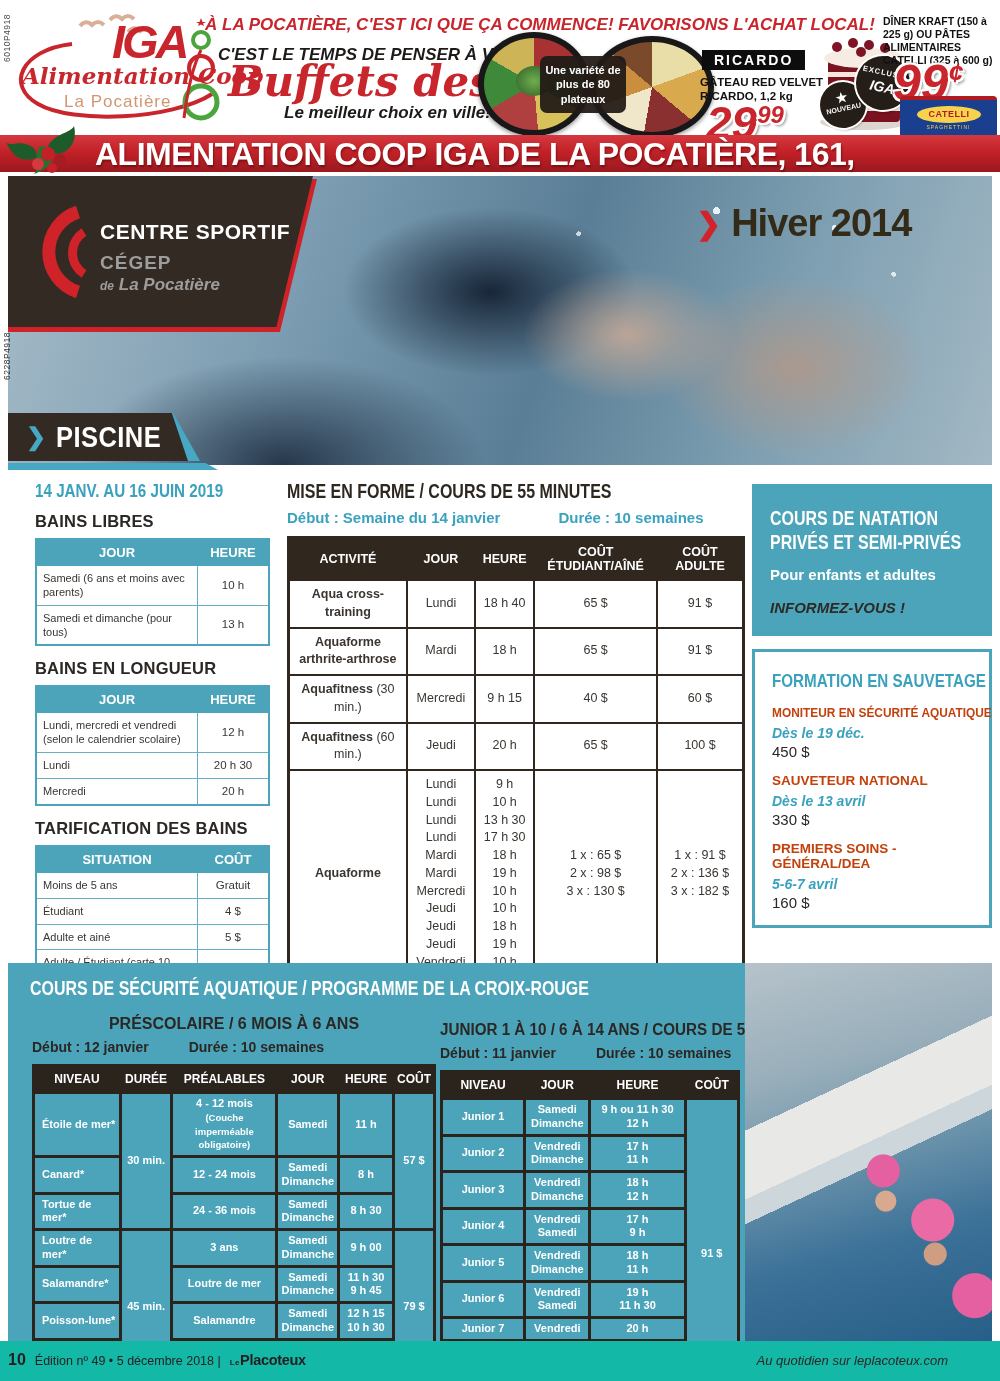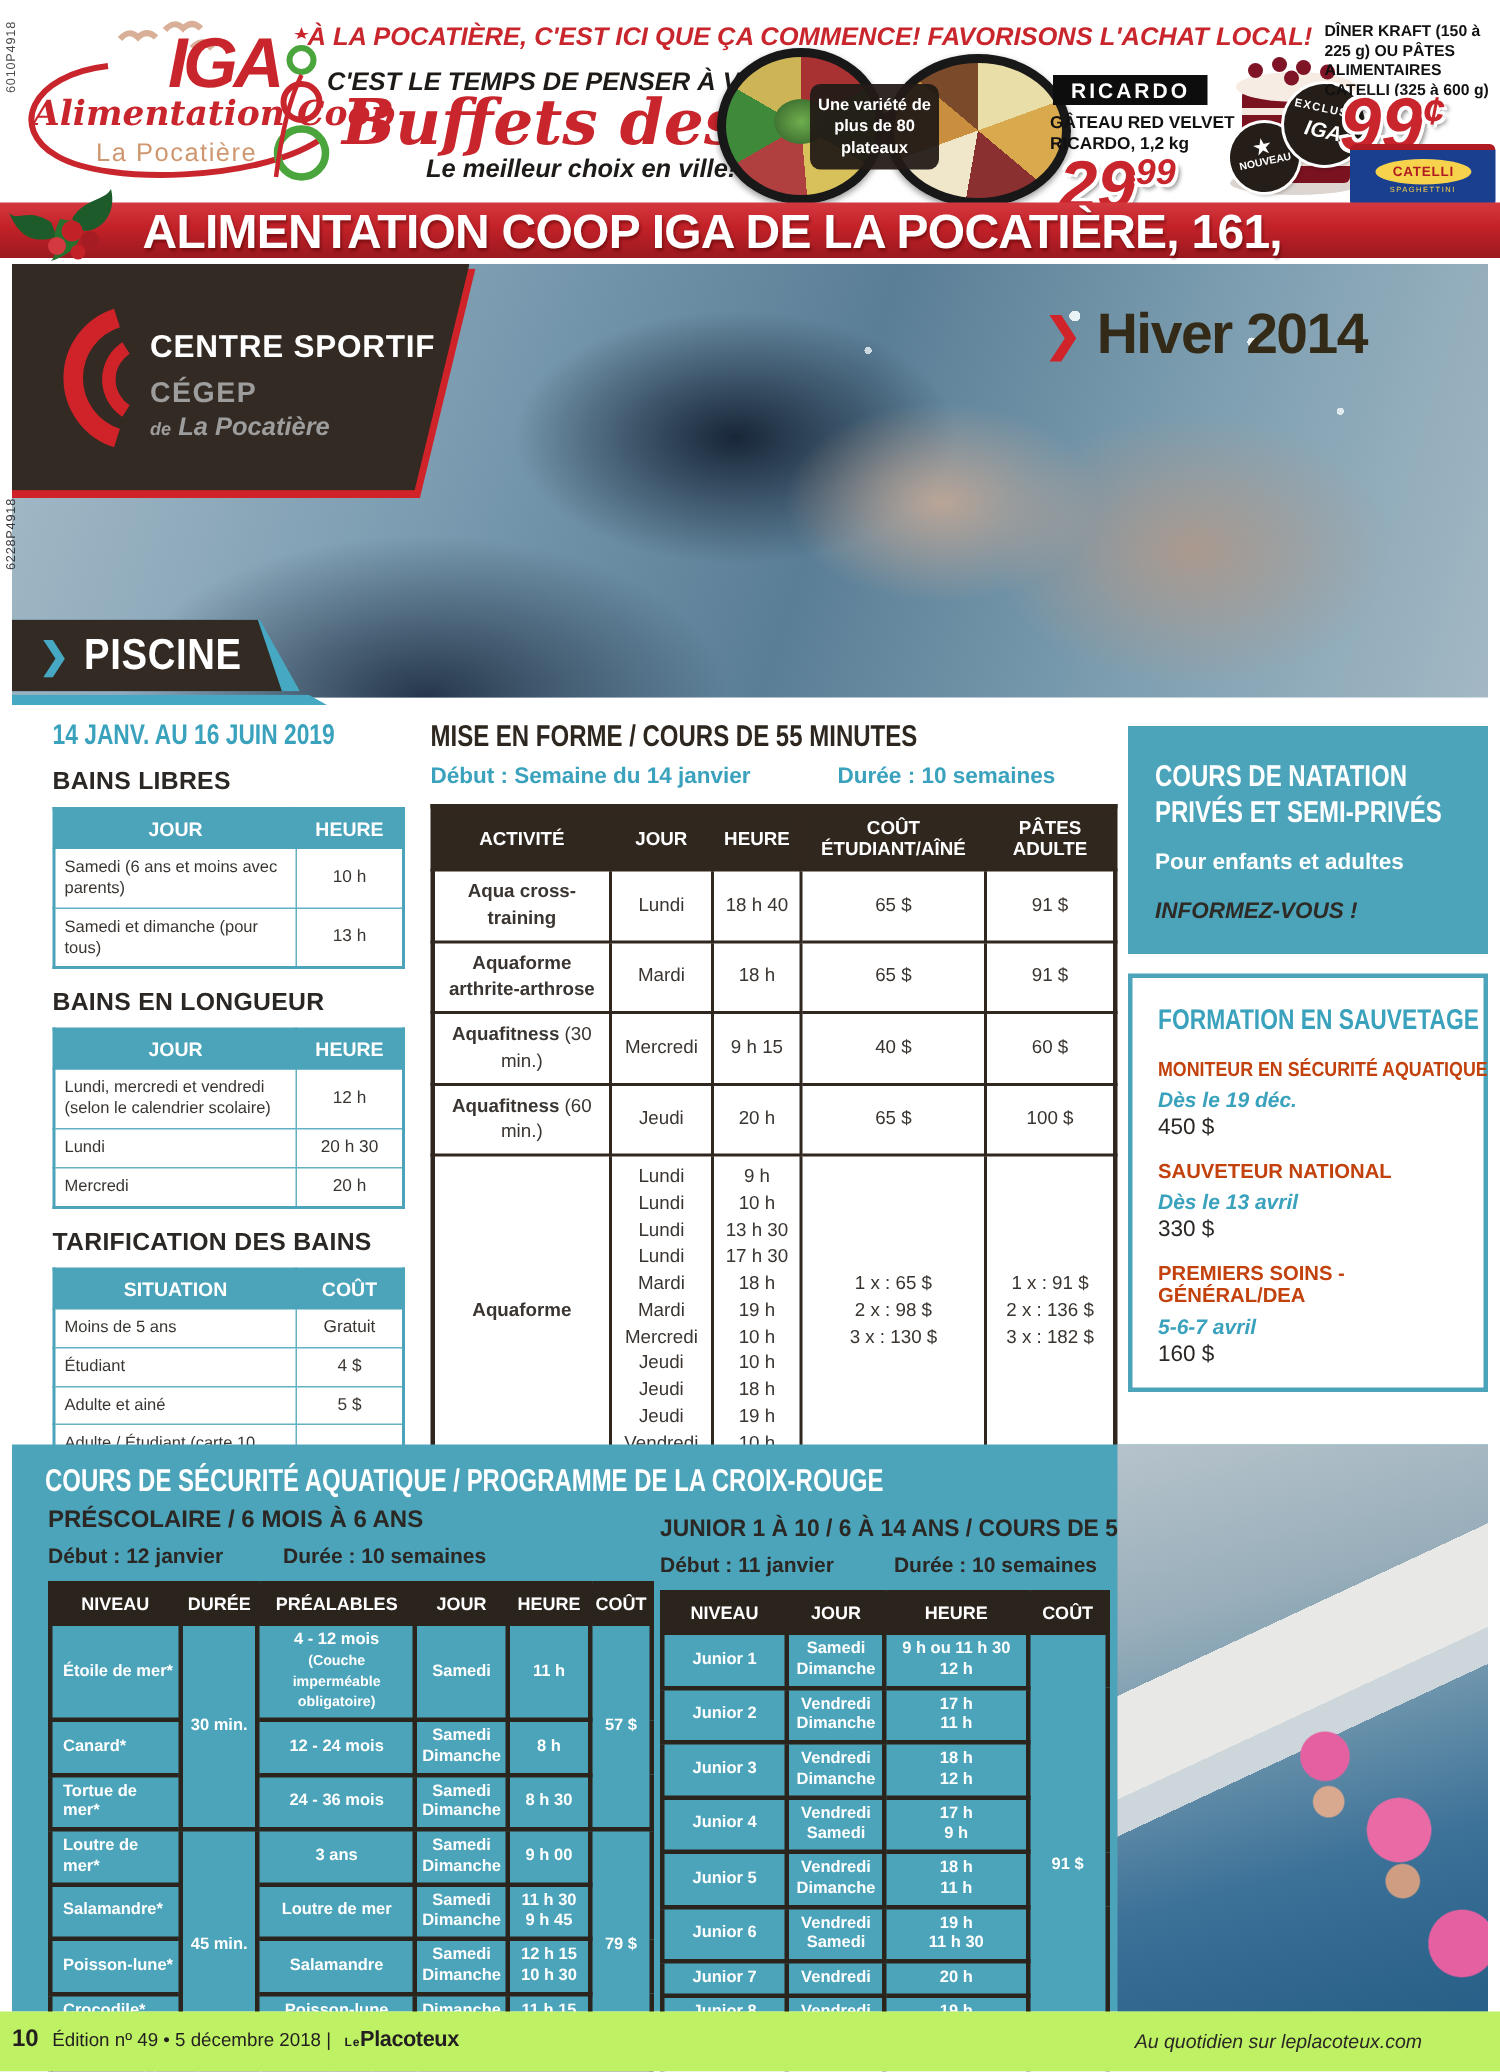--- a/index.html
+++ b/index.html
@@ -134,21 +134,21 @@
   .nat-info{color:#2e2a26;font-size:15px;font-weight:900;font-style:italic;margin-top:16px;}
   .formation{border:3px solid #4ba4b9;margin-top:13px;padding:18px 17px 14px 17px;box-sizing:border-box;background:#fff;}
   .f-title{color:#3aa2bd;font-size:19px;font-weight:900;margin-bottom:4px;}
   .f-item-title{font-size:13.5px;font-weight:900;color:#c2410c;margin-top:13px;}
   .f-date{color:#3aa2bd;font-size:14px;font-weight:bold;font-style:italic;margin-top:5px;}
   .f-price{font-size:15px;color:#2b2724;margin-top:2px;}
 
   
   .bottom{left:8px;top:963px;width:984px;height:378px;background:#4ba4b9;}
   .b-title{position:absolute;left:22px;top:13px;color:#fff;font-size:21px;font-weight:900;}
-  .b-h2{font-size:16px;font-weight:900;color:#2b2724;margin:0 0 6px 0;}
+  .b-h2{font-size:16px;font-weight:900;color:#2b2724;margin:10px 0 6px 0;text-align:center;}
   .b-meta{font-size:14px;font-weight:900;color:#2b2724;margin-bottom:9px;}
   .b-meta .gap{display:inline-block;width:40px;}
   .presblock{position:absolute;left:24px;top:42px;width:404px;}
   .juniorblock{position:absolute;left:432px;top:48px;width:300px;}
   .btable{width:100%;border-collapse:collapse;border:3px solid #2b241d;color:#fff;}
   .btable th{background:#2b241d;color:#fff;font-size:12px;padding:5px 2px;border:3px solid #2b241d;}
   .btable td{border:3px solid #2b241d;font-size:11px;font-weight:bold;padding:3px 3px;text-align:center;
              line-height:1.25;vertical-align:middle;color:#fff;}
   .ptable th:nth-child(1){width:22%}.ptable th:nth-child(2){width:13%}.ptable th:nth-child(3){width:27%}
   .ptable th:nth-child(4){width:15%}.ptable th:nth-child(5){width:14%}.ptable th:nth-child(6){width:9%}
@@ -161,21 +161,21 @@
   .pool-photo{position:absolute;right:0;top:0;width:247px;height:378px;background:
     radial-gradient(circle at 56% 55%,#e560a0 0 16px,transparent 17px),
     radial-gradient(circle at 57% 63%,#d8a98e 0 10px,transparent 11px),
     radial-gradient(circle at 76% 68%,#ea6aa6 0 21px,transparent 22px),
     radial-gradient(circle at 77% 77%,#cf9d82 0 11px,transparent 12px),
     radial-gradient(circle at 93% 88%,#e560a0 0 22px,transparent 23px),
     linear-gradient(155deg,transparent 34%,#e8e8e6 34% 48%,#cdd6da 48% 53%,transparent 53%),
     linear-gradient(165deg,#b6c3cb 0%,#98aeba 28%,#6b93ab 50%,#3c7198 72%,#275f88 100%);}
 
   
-  .footer{left:0;top:1341px;width:1000px;height:40px;background:#bef264;}
+  .footer{left:0;top:1341px;width:1000px;height:40px;background:#14b8a6;}
   .f-left{position:absolute;left:8px;top:10px;font-size:12.5px;color:#231f20;display:flex;align-items:baseline;gap:9px;}
   .f-page{font-size:16px;font-weight:900;}
   .lp-le{font-size:8px;font-weight:bold;letter-spacing:.5px;}
   .lp-main{font-size:14.5px;font-weight:bold;letter-spacing:-.3px;}
   .f-right{position:absolute;right:52px;top:12px;font-size:13px;font-style:italic;color:#2b2724;}
 </style>
 </head>
 <body>
 
 <div class="page">
@@ -359,21 +359,21 @@
       <div class="m-meta">
         <span>Début : Semaine du 14 janvier</span><span class="gap"></span><span>Durée : 10 semaines</span>
       </div>
       <table class="mtable">
           <tbody>
             <tr>
               <th>ACTIVITÉ</th>
               <th>JOUR</th>
               <th>HEURE</th>
               <th>COÛT ÉTUDIANT/AÎNÉ</th>
-              <th>PÂTES ADULTE</th>
+              <th>COÛT ADULTE</th>
             </tr>
             <tr>
               <td class="act"><b>Aqua cross-training</b></td>
               <td class="vc">Lundi</td>
               <td class="vc">18 h 40</td>
               <td class="vc">65 $</td>
               <td class="vc">91 $</td>
             </tr>
             <tr>
               <td class="act"><b>Aquaforme arthrite-arthrose</b></td>

